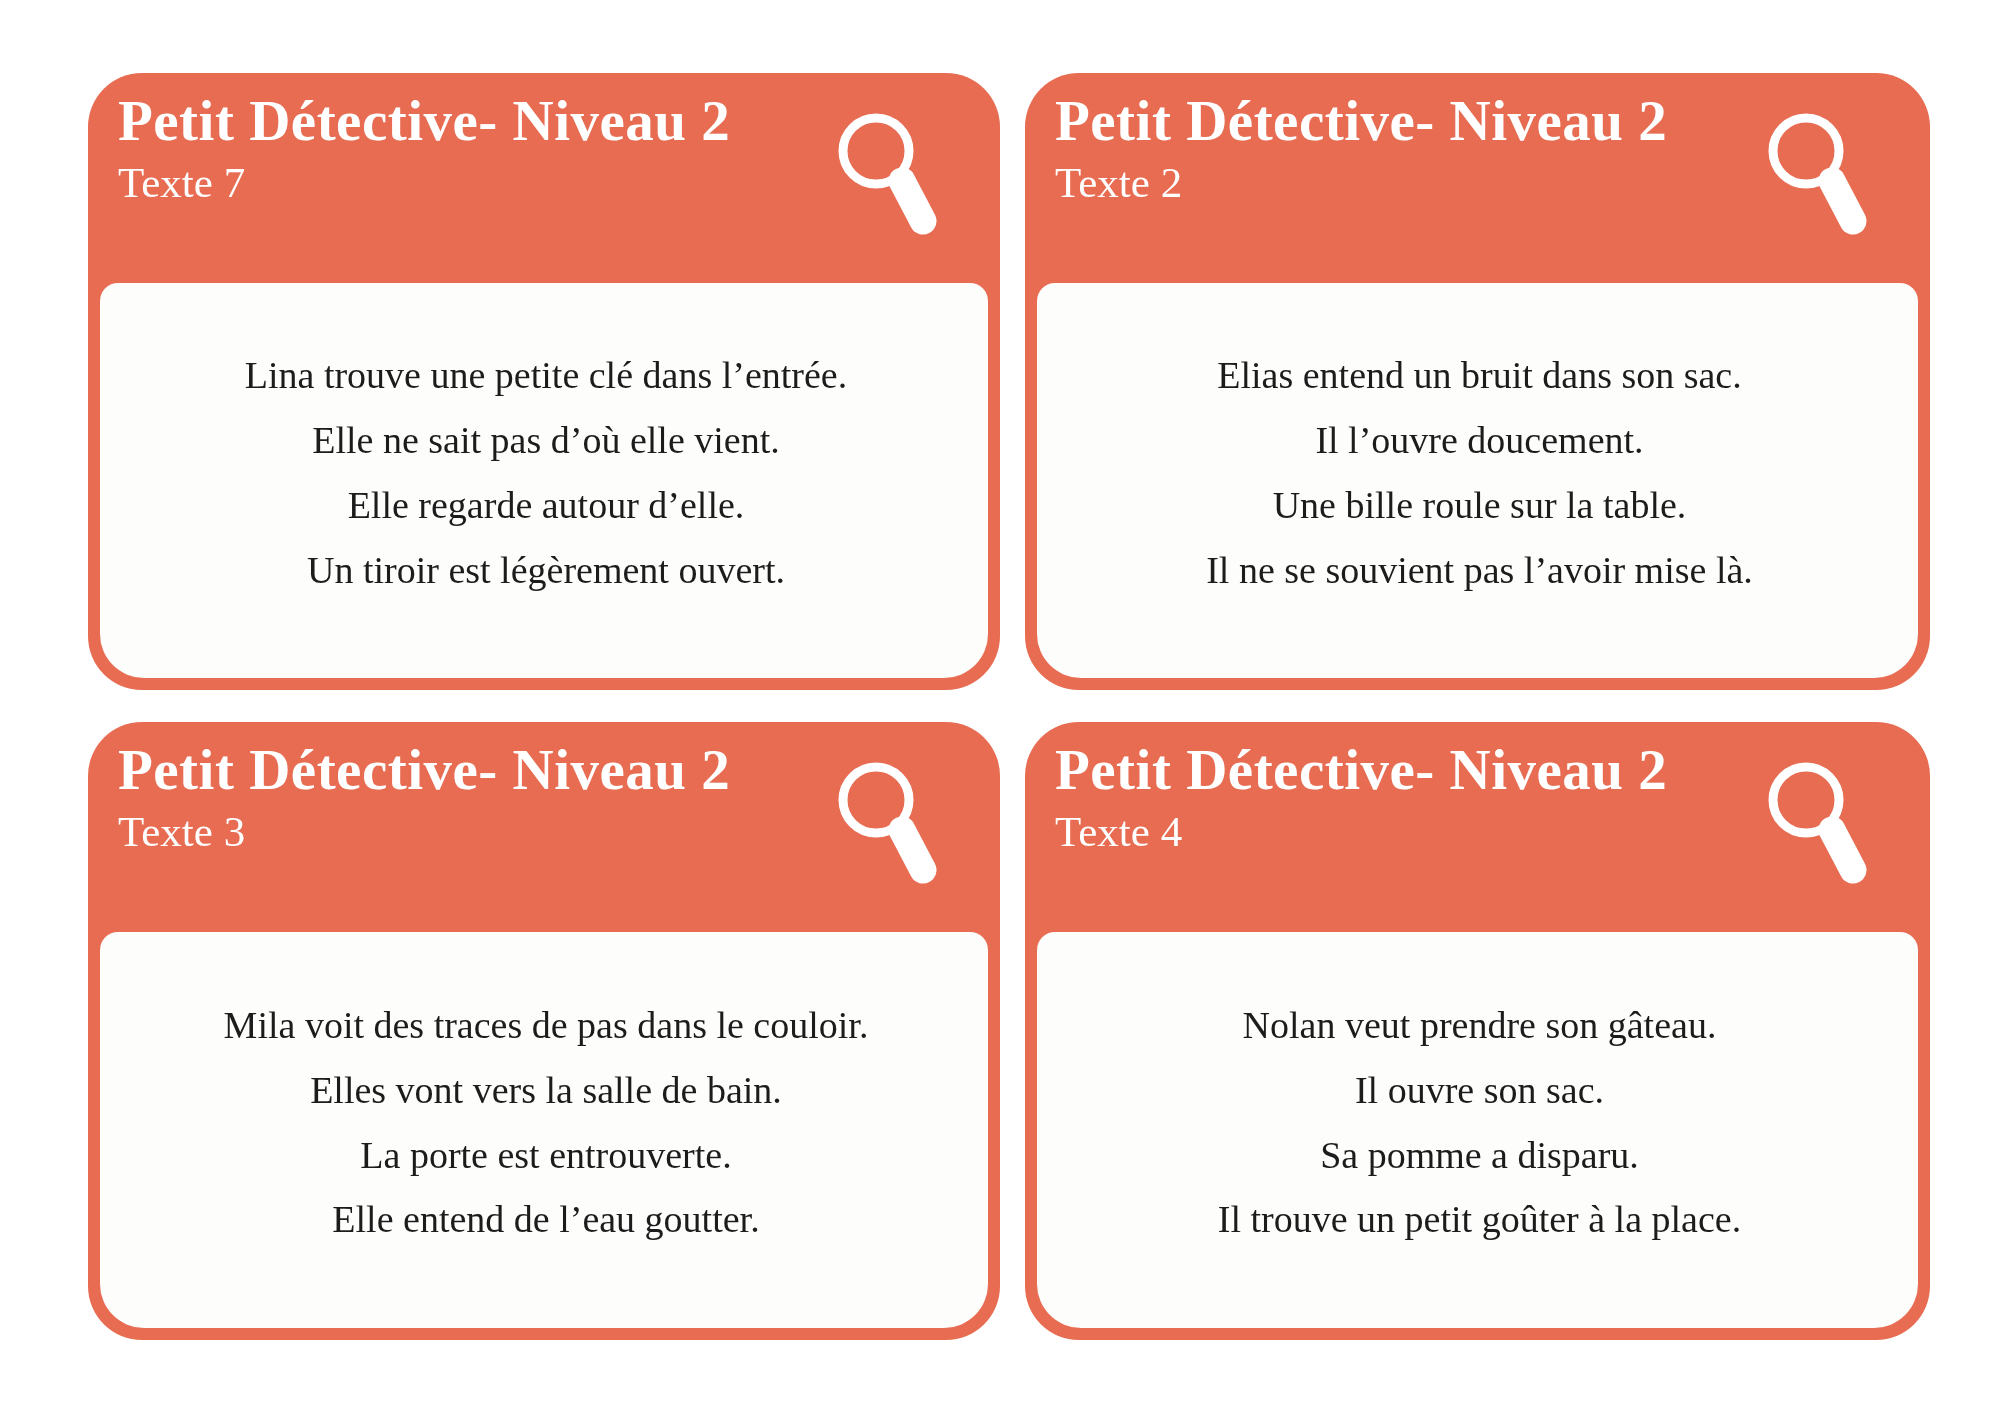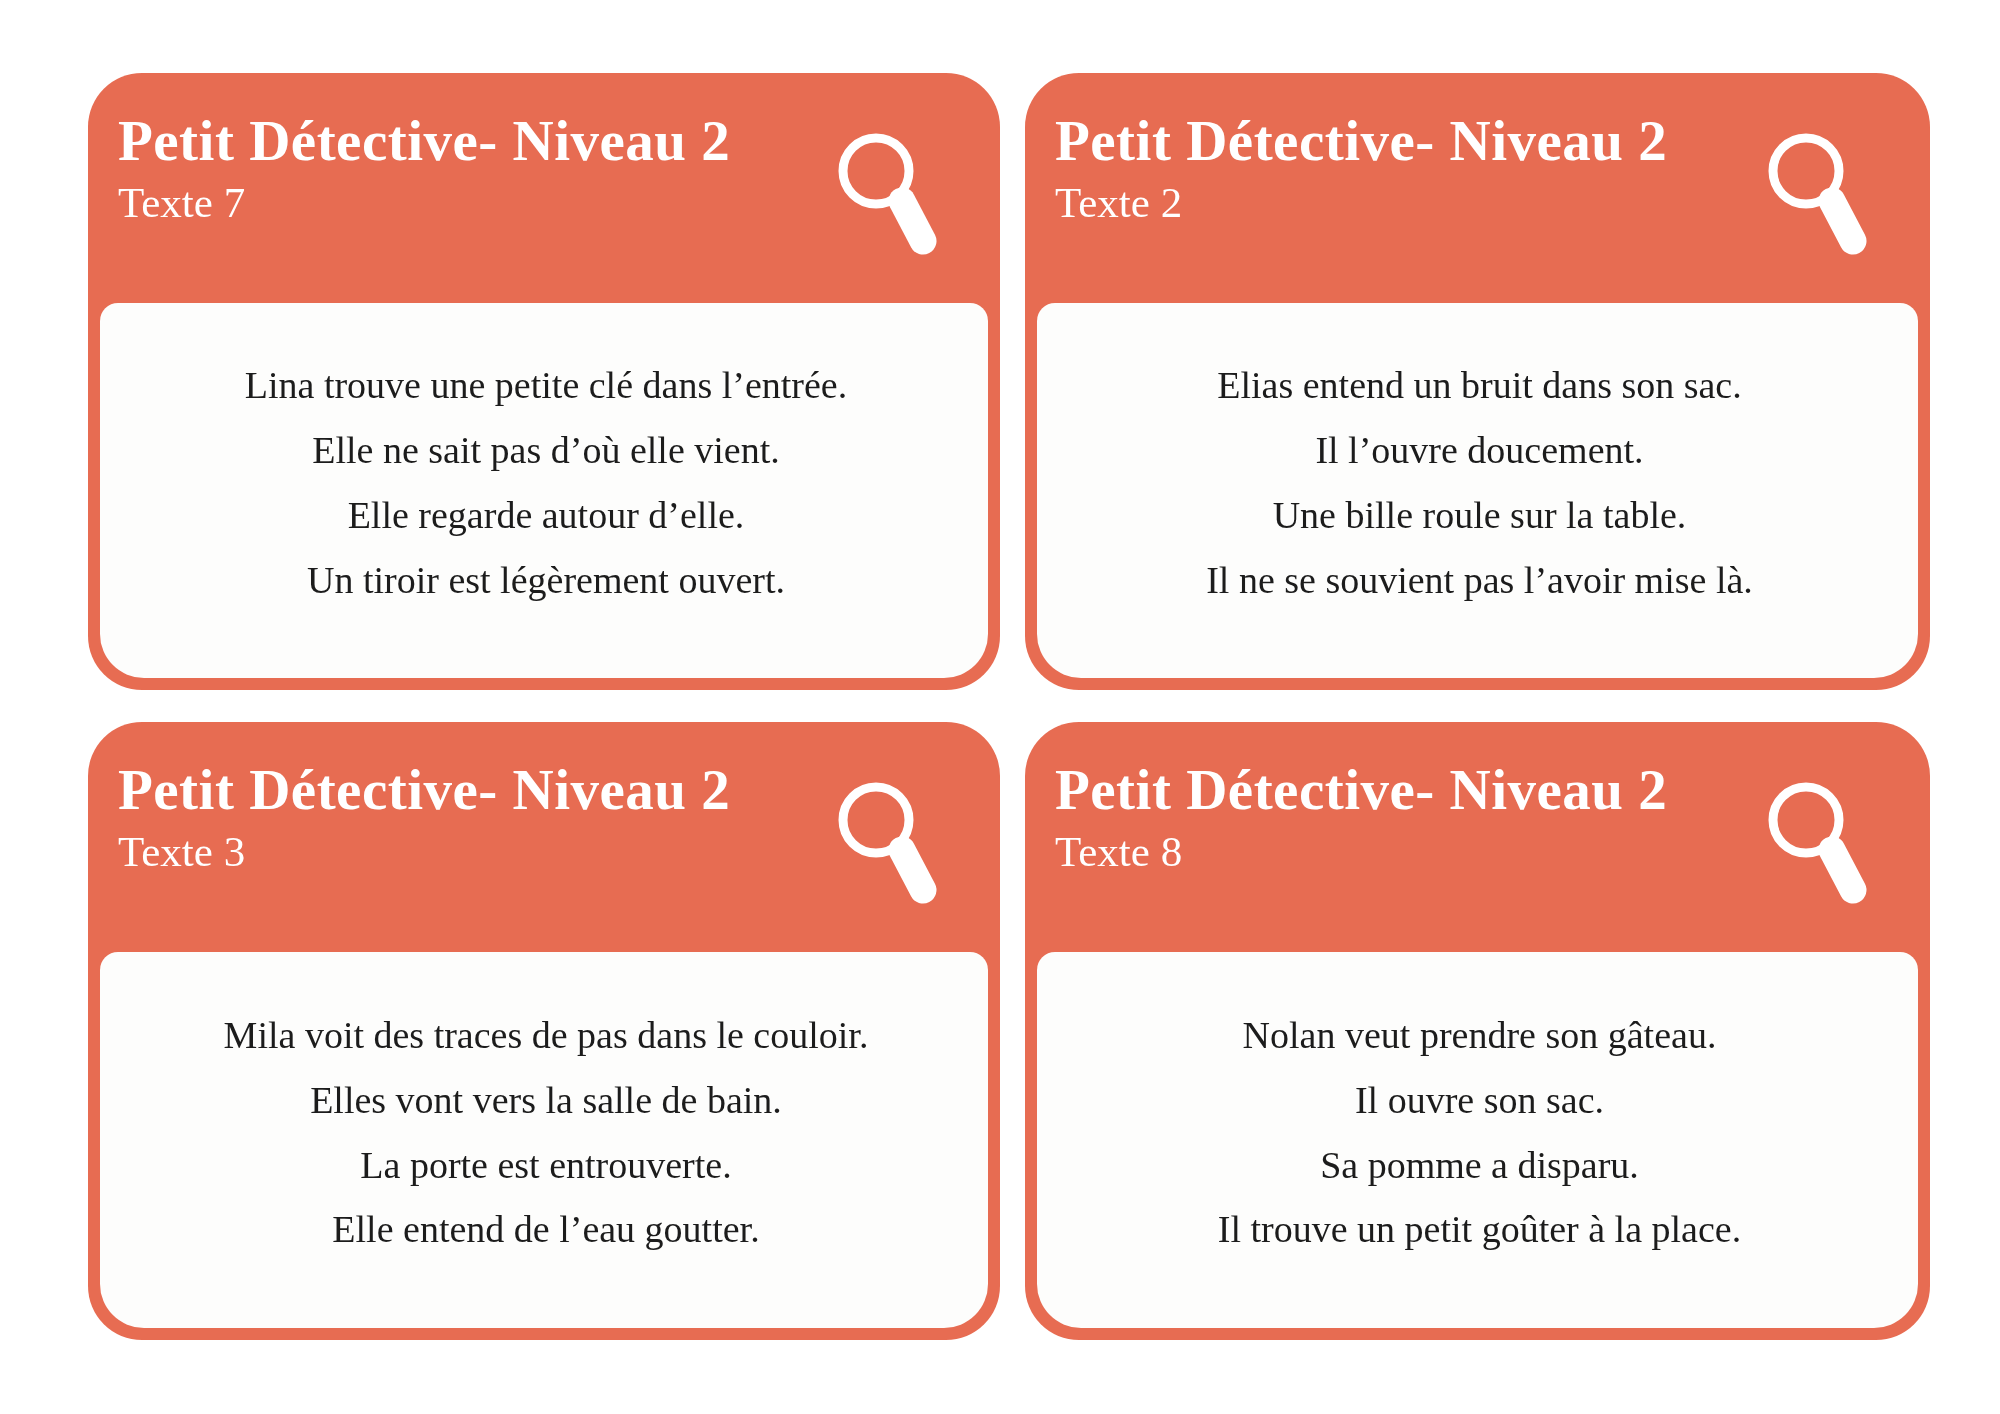--- a/index.html
+++ b/index.html
@@ -28,21 +28,20 @@
     overflow: hidden;
   }
   .card-header {
     height: 210px;
     flex: none;
     display: flex;
     align-items: flex-start;
     justify-content: space-between;
     padding: 16px 40px 0 18px;
     color: #ffffff;
-    margin-top: 20px;
   }
   .header-text { display: flex; flex-direction: column; }
   .card-title {
     font-size: 57px;
     font-weight: 700;
     letter-spacing: 0.5px;
     line-height: 1.12;
     white-space: nowrap;
   }
   .card-subtitle {
@@ -137,21 +136,21 @@
       <div class="card-line">Elles vont vers la salle de bain.</div>
       <div class="card-line">La porte est entrouverte.</div>
       <div class="card-line">Elle entend de l’eau goutter.</div>
     </div>
   </div>
 
   <div class="card">
     <div class="card-header">
       <div class="header-text">
         <div class="card-title">Petit Détective- Niveau 2</div>
-        <div class="card-subtitle">Texte 8</div>
+        <div class="card-subtitle">Texte 4</div>
       </div>
       <svg class="magnifier" viewBox="0 0 112 148">
         <circle cx="40" cy="42" r="33" fill="none" stroke="#ffffff" stroke-width="9"></circle>
         <line x1="66" y1="72" x2="87" y2="112" stroke="#ffffff" stroke-width="27" stroke-linecap="round"></line>
         <polygon points="60,62 78,78 64,86" fill="#ffffff"></polygon>
       </svg>
     </div>
     <div class="card-body">
       <div class="card-line">Nolan veut prendre son gâteau.</div>
       <div class="card-line">Il ouvre son sac.</div>

